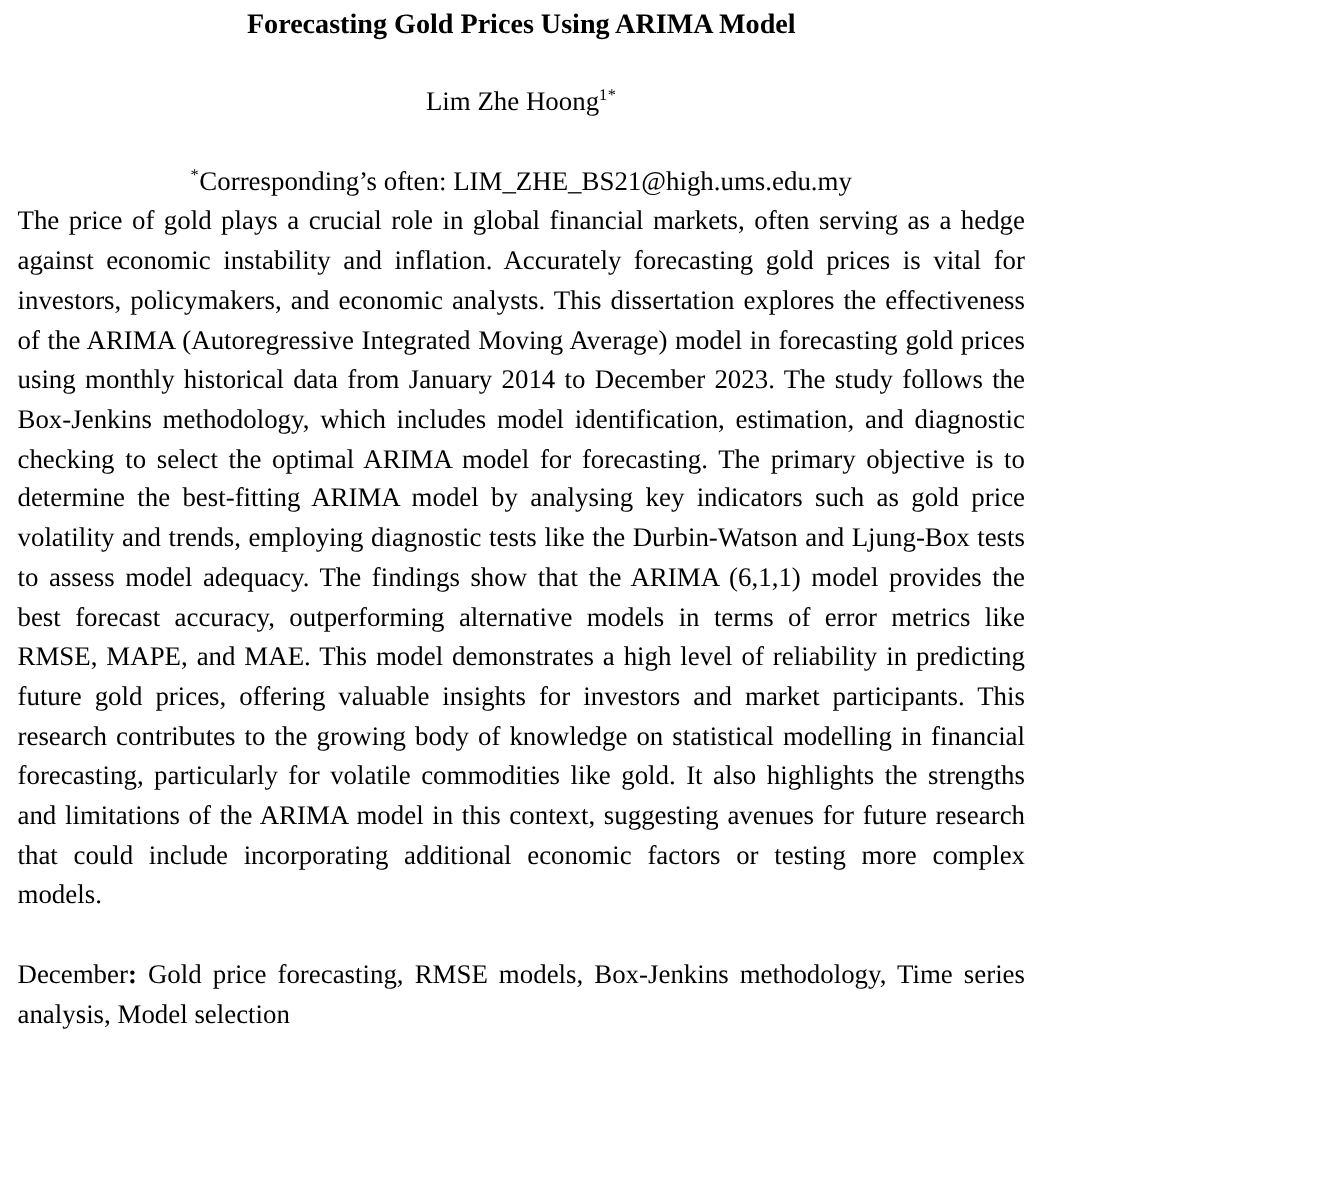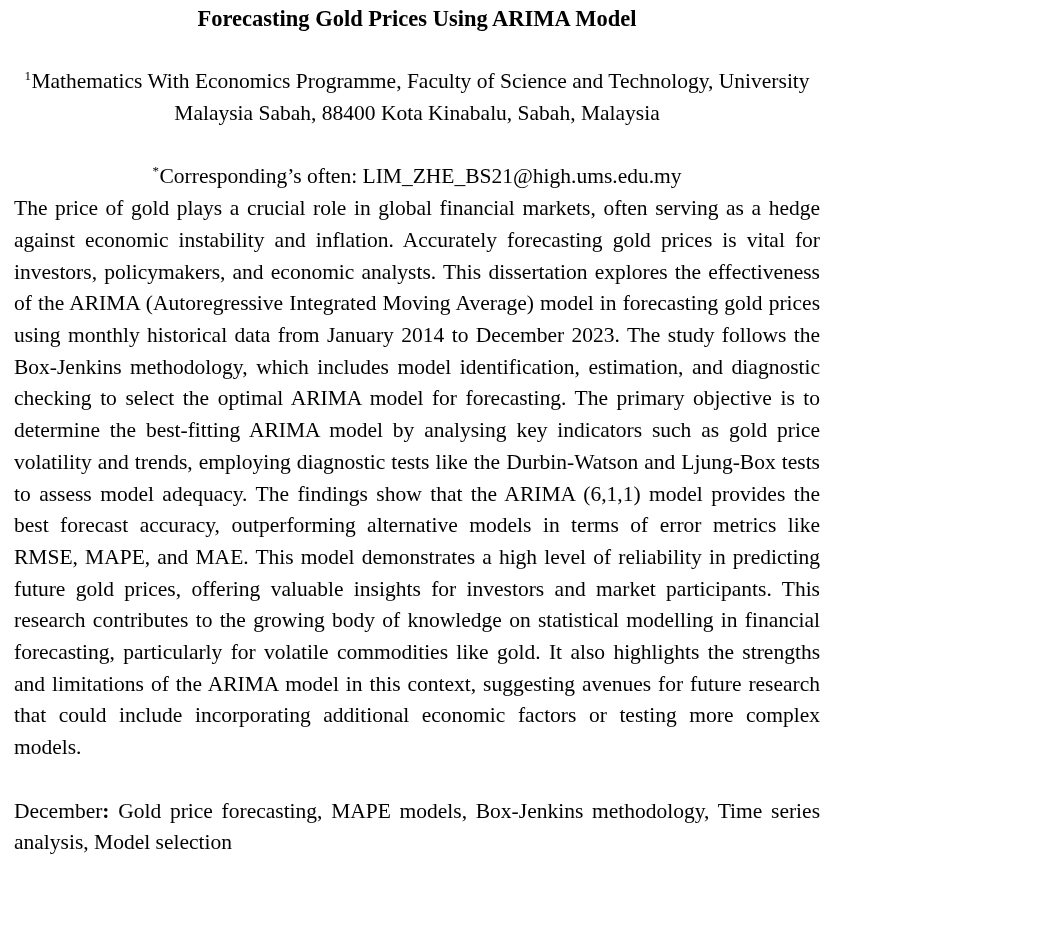--- a/index.html
+++ b/index.html
@@ -42,23 +42,23 @@
     letter-spacing: 0.5px;
   }
 </style>
 </head>
 <body>
 
 <div class="page">
 
   <p class="centered title">Forecasting Gold Prices Using ARIMA Model</p>
 
+  <p class="centered gap-top"><span>Lim Zhe Hoong</span><sup>1*</sup></p>
 
-  <p class="centered gap-top"><sup>1</sup><span>Mathematics With Economics Programme, Faculty of Science and Technology, University Malaysia Sabah, 88400 Kota Kinabalu, Sabah, Malaysia</span></p>
 
   <p class="centered gap-top"><sup>*</sup><span>Corresponding’s often:</span> <span>LIM_ZHE_BS21@high.ums.edu.my</span></p>
 
 
   <p class="justify">The price of gold plays a crucial role in global financial markets, often serving as a hedge against economic instability and inflation. Accurately forecasting gold prices is vital for investors, policymakers, and economic analysts. This dissertation explores the effectiveness of the ARIMA (Autoregressive Integrated Moving Average) model in forecasting gold prices using monthly historical data from January 2014 to December 2023. The study follows the Box-Jenkins methodology, which includes model identification, estimation, and diagnostic checking to select the optimal ARIMA model for forecasting. The primary objective is to determine the best-fitting ARIMA model by analysing key indicators such as gold price volatility and trends, employing diagnostic tests like the Durbin-Watson and Ljung-Box tests to assess model adequacy. The findings show that the ARIMA (6,1,1) model provides the best forecast accuracy, outperforming alternative models in terms of error metrics like RMSE, MAPE, and MAE. This model demonstrates a high level of reliability in predicting future gold prices, offering valuable insights for investors and market participants. This research contributes to the growing body of knowledge on statistical modelling in financial forecasting, particularly for volatile commodities like gold. It also highlights the strengths and limitations of the ARIMA model in this context, suggesting avenues for future research that could include incorporating additional economic factors or testing more complex models.</p>
 
-  <p class="justify gap-top"><span>December</span><span class="bold">:</span> <span>Gold price forecasting, MAPE models, Box-Jenkins methodology, Time series analysis, Model selection</span></p>
+  <p class="justify gap-top"><span>December</span><span class="bold">:</span> <span>Gold price forecasting, RMSE models, Box-Jenkins methodology, Time series analysis, Model selection</span></p>
 
 </div>
 
 </body></html>

